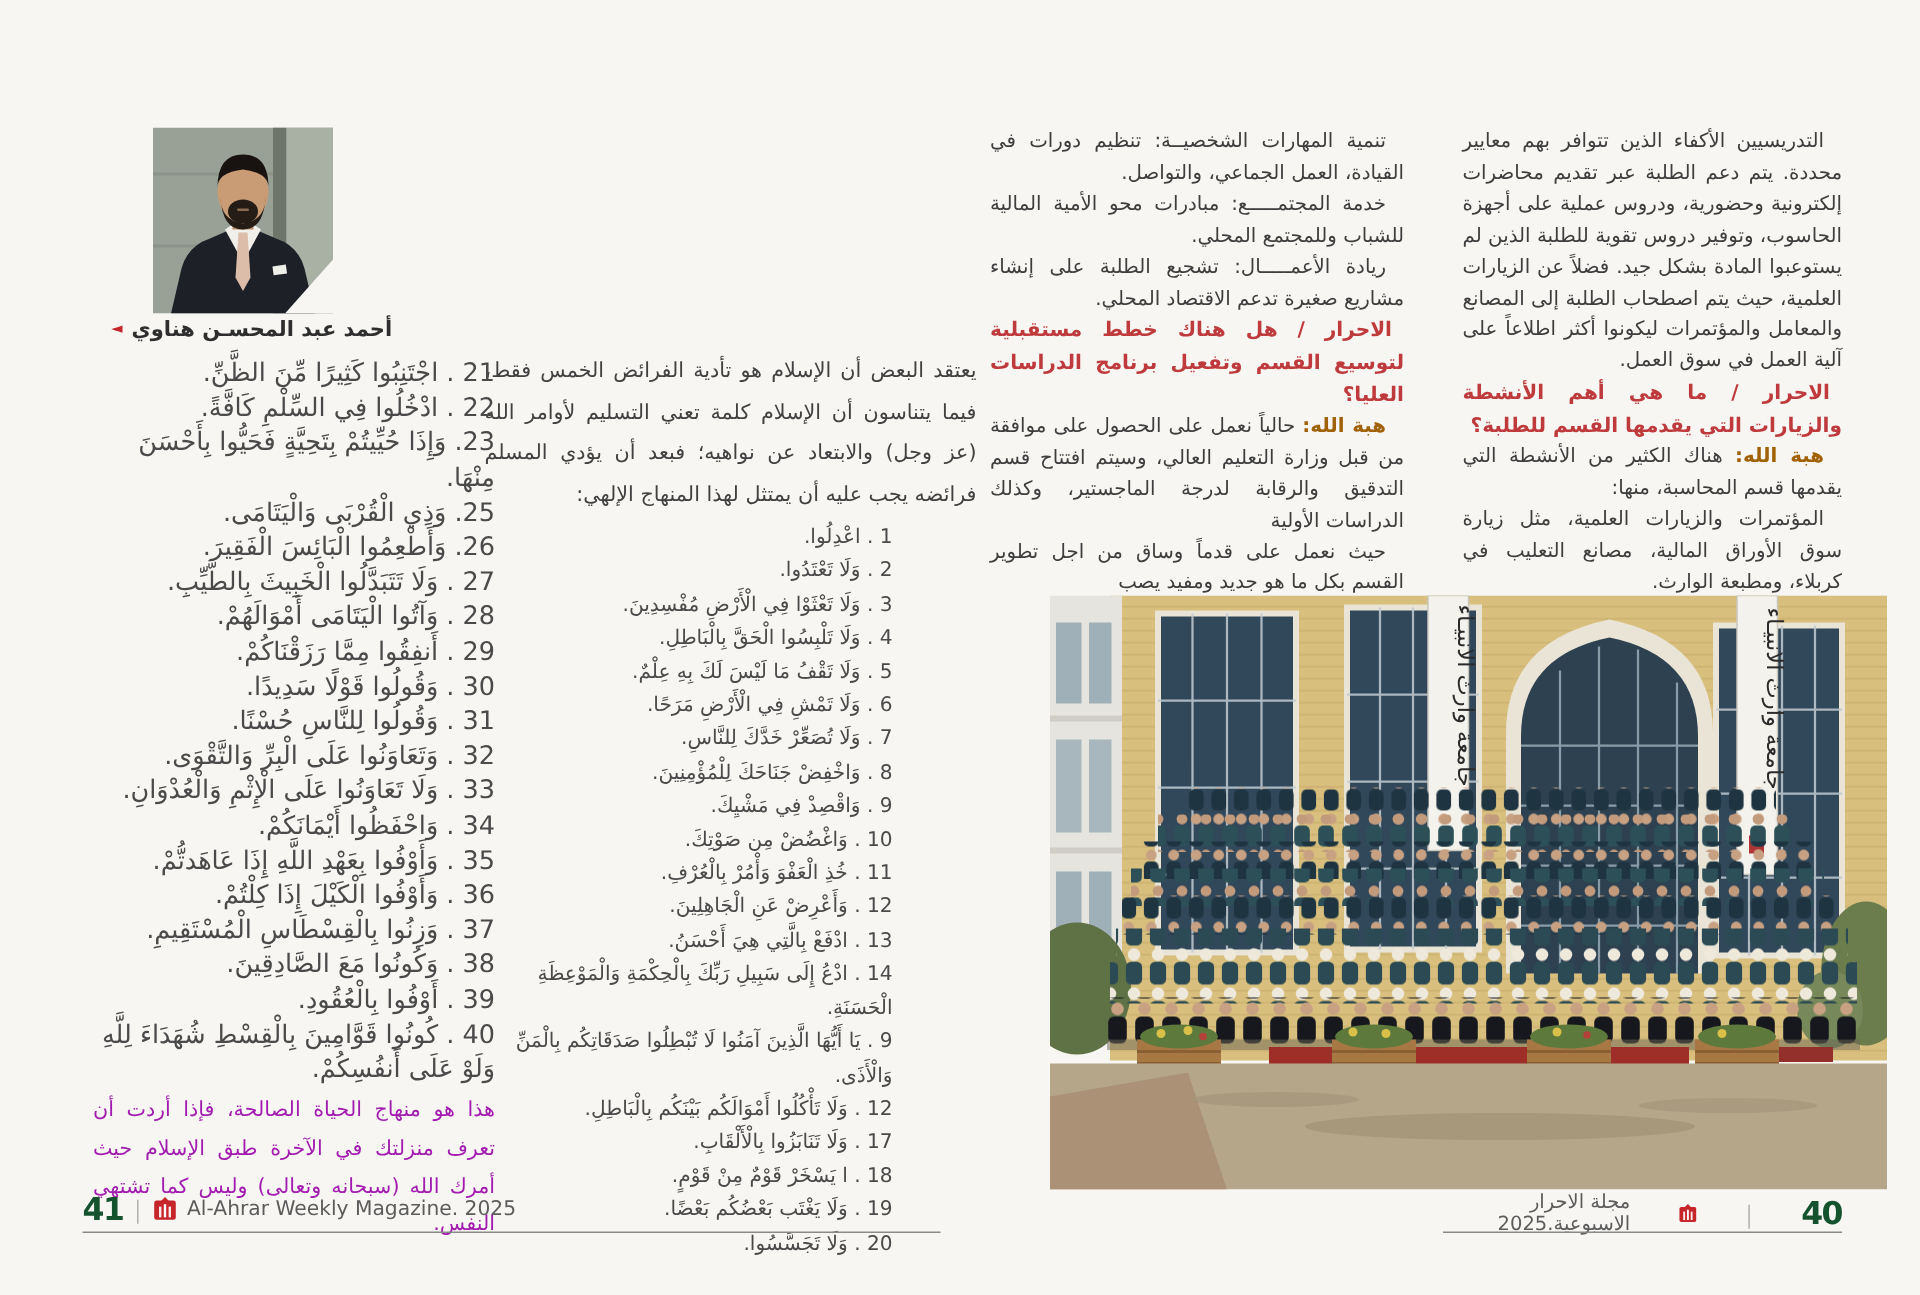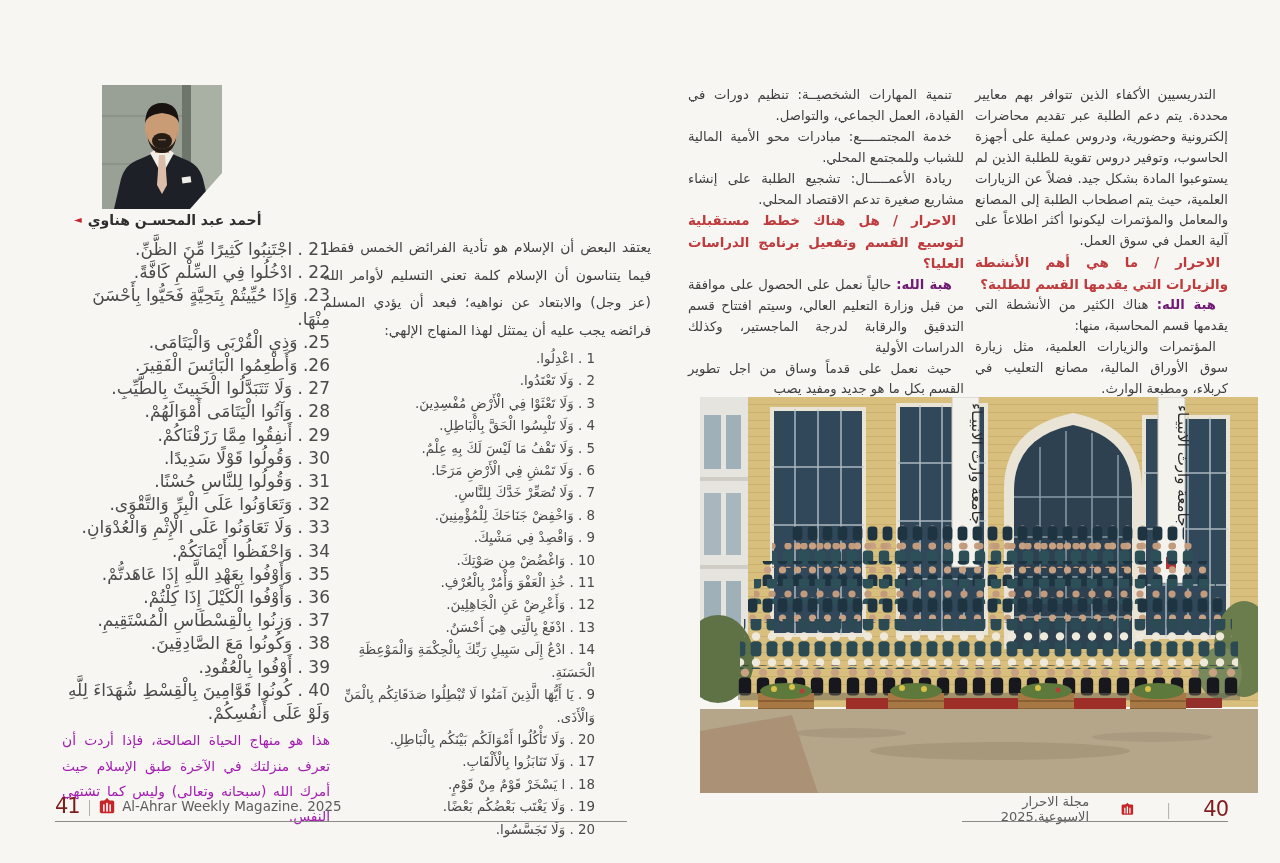--- a/index.html
+++ b/index.html
@@ -23,34 +23,34 @@
     color:#4a4a4a;white-space:nowrap;direction:rtl;text-align:right;}
   .advice-a{text-align:right;}
   .advice-a .advice-line{padding-left:0;padding-right:56px;white-space:normal;}
 
   .col-left{left:62px;top:238px;width:268px;direction:rtl;color:#4a4a4a;}
   .advice-b .advice-line{font-size:17px;line-height:23.2px;text-align:right;}
   .closing{font-size:13.8px;line-height:25.4px;text-align:justify;text-align-last:right;color:#a21caf;margin-top:3px;}
 
   
   .col-r{left:975px;top:85px;width:253px;direction:rtl;}
-  .col-l{left:688px;top:85px;width:276px;direction:rtl;}
+  .col-l{left:660px;top:85px;width:276px;direction:rtl;}
   .col-r .body,.col-l .body{font-size:13.2px;line-height:20.9px;text-align:justify;text-align-last:right;
     color:#3e3e3e;text-indent:12px;margin:0;}
   .col-r .question,.col-l .question{font-size:13.4px;line-height:21.5px;font-weight:bold;color:#bf3a3c;
     text-align:justify;text-align-last:right;text-indent:8px;margin:0;}
-  .col-r b,.col-l b{color:#701a75;}
+  .col-r b,.col-l b{color:#a16207;}
 
   .group-photo{left:700px;top:397px;width:558px;height:396px;}
 
   
   .footer{display:flex;align-items:center;gap:7px;}
   .footer-left{left:55px;top:794px;}
   .footer-right{left:962px;top:794px;width:266px;justify-content:flex-end;gap:32px;}
-  .page-num{font-size:21px;font-weight:normal;color:#7f1d1d;letter-spacing:-1px;}
+  .page-num{font-size:21px;font-weight:bold;color:#14532d;letter-spacing:-1px;}
   .foot-div{color:#9a9a9a;font-size:16px;font-weight:200;}
   .foot-text-en{color:#5c5c5c;font-size:13.5px;}
   .foot-text-ar{color:#5c5c5c;font-size:13px;direction:rtl;}
   .rule{height:1px;background:#8a8a88;}
   .rule-left{left:55px;top:821px;width:572px;}
   .rule-right{left:962px;top:821px;width:266px;}
 </style>
 </head>
 <body>
 
@@ -94,21 +94,21 @@
         <div class="advice-line">6 . وَلَا تَمْشِ فِي الْأَرْضِ مَرَحًا.</div>
         <div class="advice-line">7 . وَلَا تُصَعِّرْ خَدَّكَ لِلنَّاسِ.</div>
         <div class="advice-line">8 . وَاخْفِضْ جَنَاحَكَ لِلْمُؤْمِنِينَ.</div>
         <div class="advice-line">9 . وَاقْصِدْ فِي مَشْيِكَ.</div>
         <div class="advice-line">10 . وَاغْضُضْ مِن صَوْتِكَ.</div>
         <div class="advice-line">11 . خُذِ الْعَفْوَ وَأْمُرْ بِالْعُرْفِ.</div>
         <div class="advice-line">12 . وَأَعْرِضْ عَنِ الْجَاهِلِينَ.</div>
         <div class="advice-line">13 . ادْفَعْ بِالَّتِي هِيَ أَحْسَنُ.</div>
         <div class="advice-line">14 . ادْعُ إِلَى سَبِيلِ رَبِّكَ بِالْحِكْمَةِ وَالْمَوْعِظَةِ الْحَسَنَةِ.</div>
         <div class="advice-line">9 . يَا أَيُّهَا الَّذِينَ آمَنُوا لَا تُبْطِلُوا صَدَقَاتِكُم بِالْمَنِّ وَالْأَذَى.</div>
-        <div class="advice-line">20 . وَلَا تَأْكُلُوا أَمْوَالَكُم بَيْنَكُم بِالْبَاطِلِ.</div>
+        <div class="advice-line">12 . وَلَا تَأْكُلُوا أَمْوَالَكُم بَيْنَكُم بِالْبَاطِلِ.</div>
         <div class="advice-line">17 . وَلَا تَنَابَزُوا بِالْأَلْقَابِ.</div>
         <div class="advice-line">18 . ا يَسْخَرْ قَوْمٌ مِنْ قَوْمٍ.</div>
         <div class="advice-line">19 . وَلَا يَغْتَب بَعْضُكُم بَعْضًا.</div>
         <div class="advice-line">20 . وَلَا تَجَسَّسُوا.</div>
       </div>
   </div>
 
   <div class="abs col-left">
     <div class="advice-b">
         <div class="advice-line">21 . اجْتَنِبُوا كَثِيرًا مِّنَ الظَّنِّ.</div>

